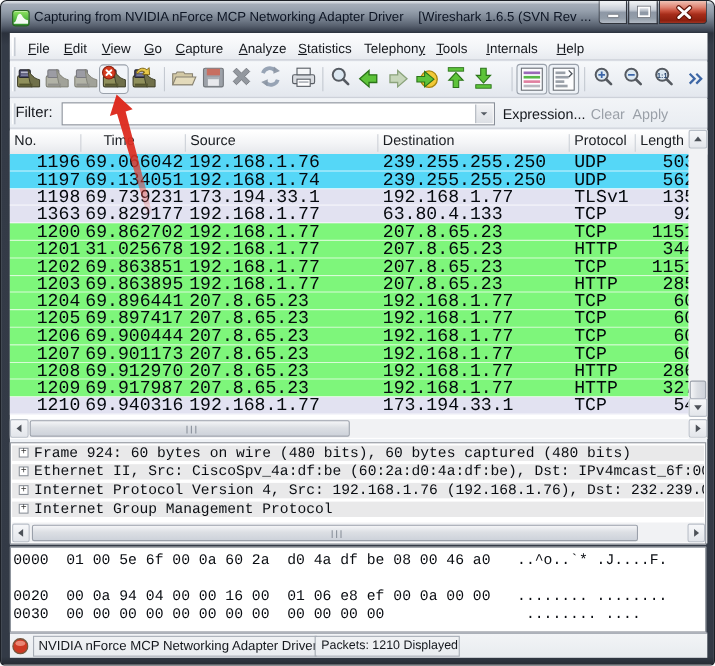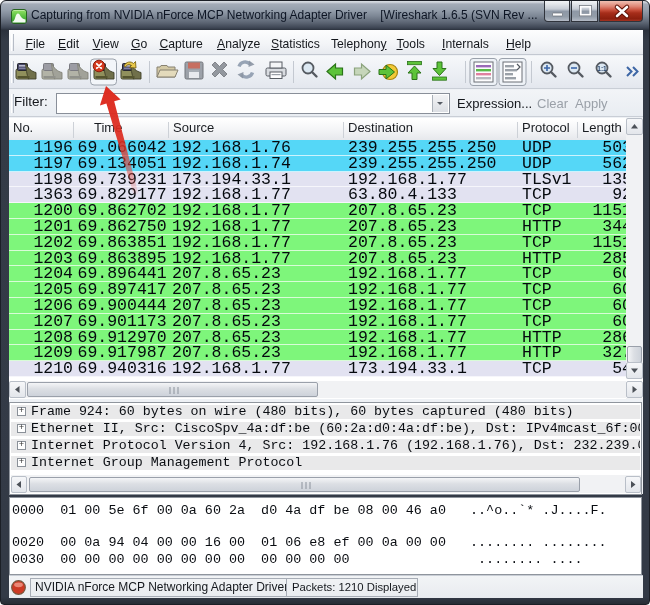--- a/index.html
+++ b/index.html
@@ -249,21 +249,21 @@
    <div class="prow gr" style="top:85.2px;">
           <span class="c-no">1200</span>
           <span class="c-ti">69.862702</span>
           <span class="c-sr">192.168.1.77</span>
           <span class="c-de">207.8.65.23</span>
           <span class="c-pr">TCP</span>
           <span class="c-le">1151</span>
         </div>
    <div class="prow gr" style="top:101px;">
           <span class="c-no">1201</span>
-          <span class="c-ti">69.862750</span>
+          <span class="c-ti">31.025678</span>
           <span class="c-sr">192.168.1.77</span>
           <span class="c-de">207.8.65.23</span>
           <span class="c-pr">HTTP</span>
           <span class="c-le">344</span>
         </div>
    <div class="prow gr" style="top:116.8px;">
           <span class="c-no">1202</span>
           <span class="c-ti">69.863851</span>
           <span class="c-sr">192.168.1.77</span>
           <span class="c-de">207.8.65.23</span>

